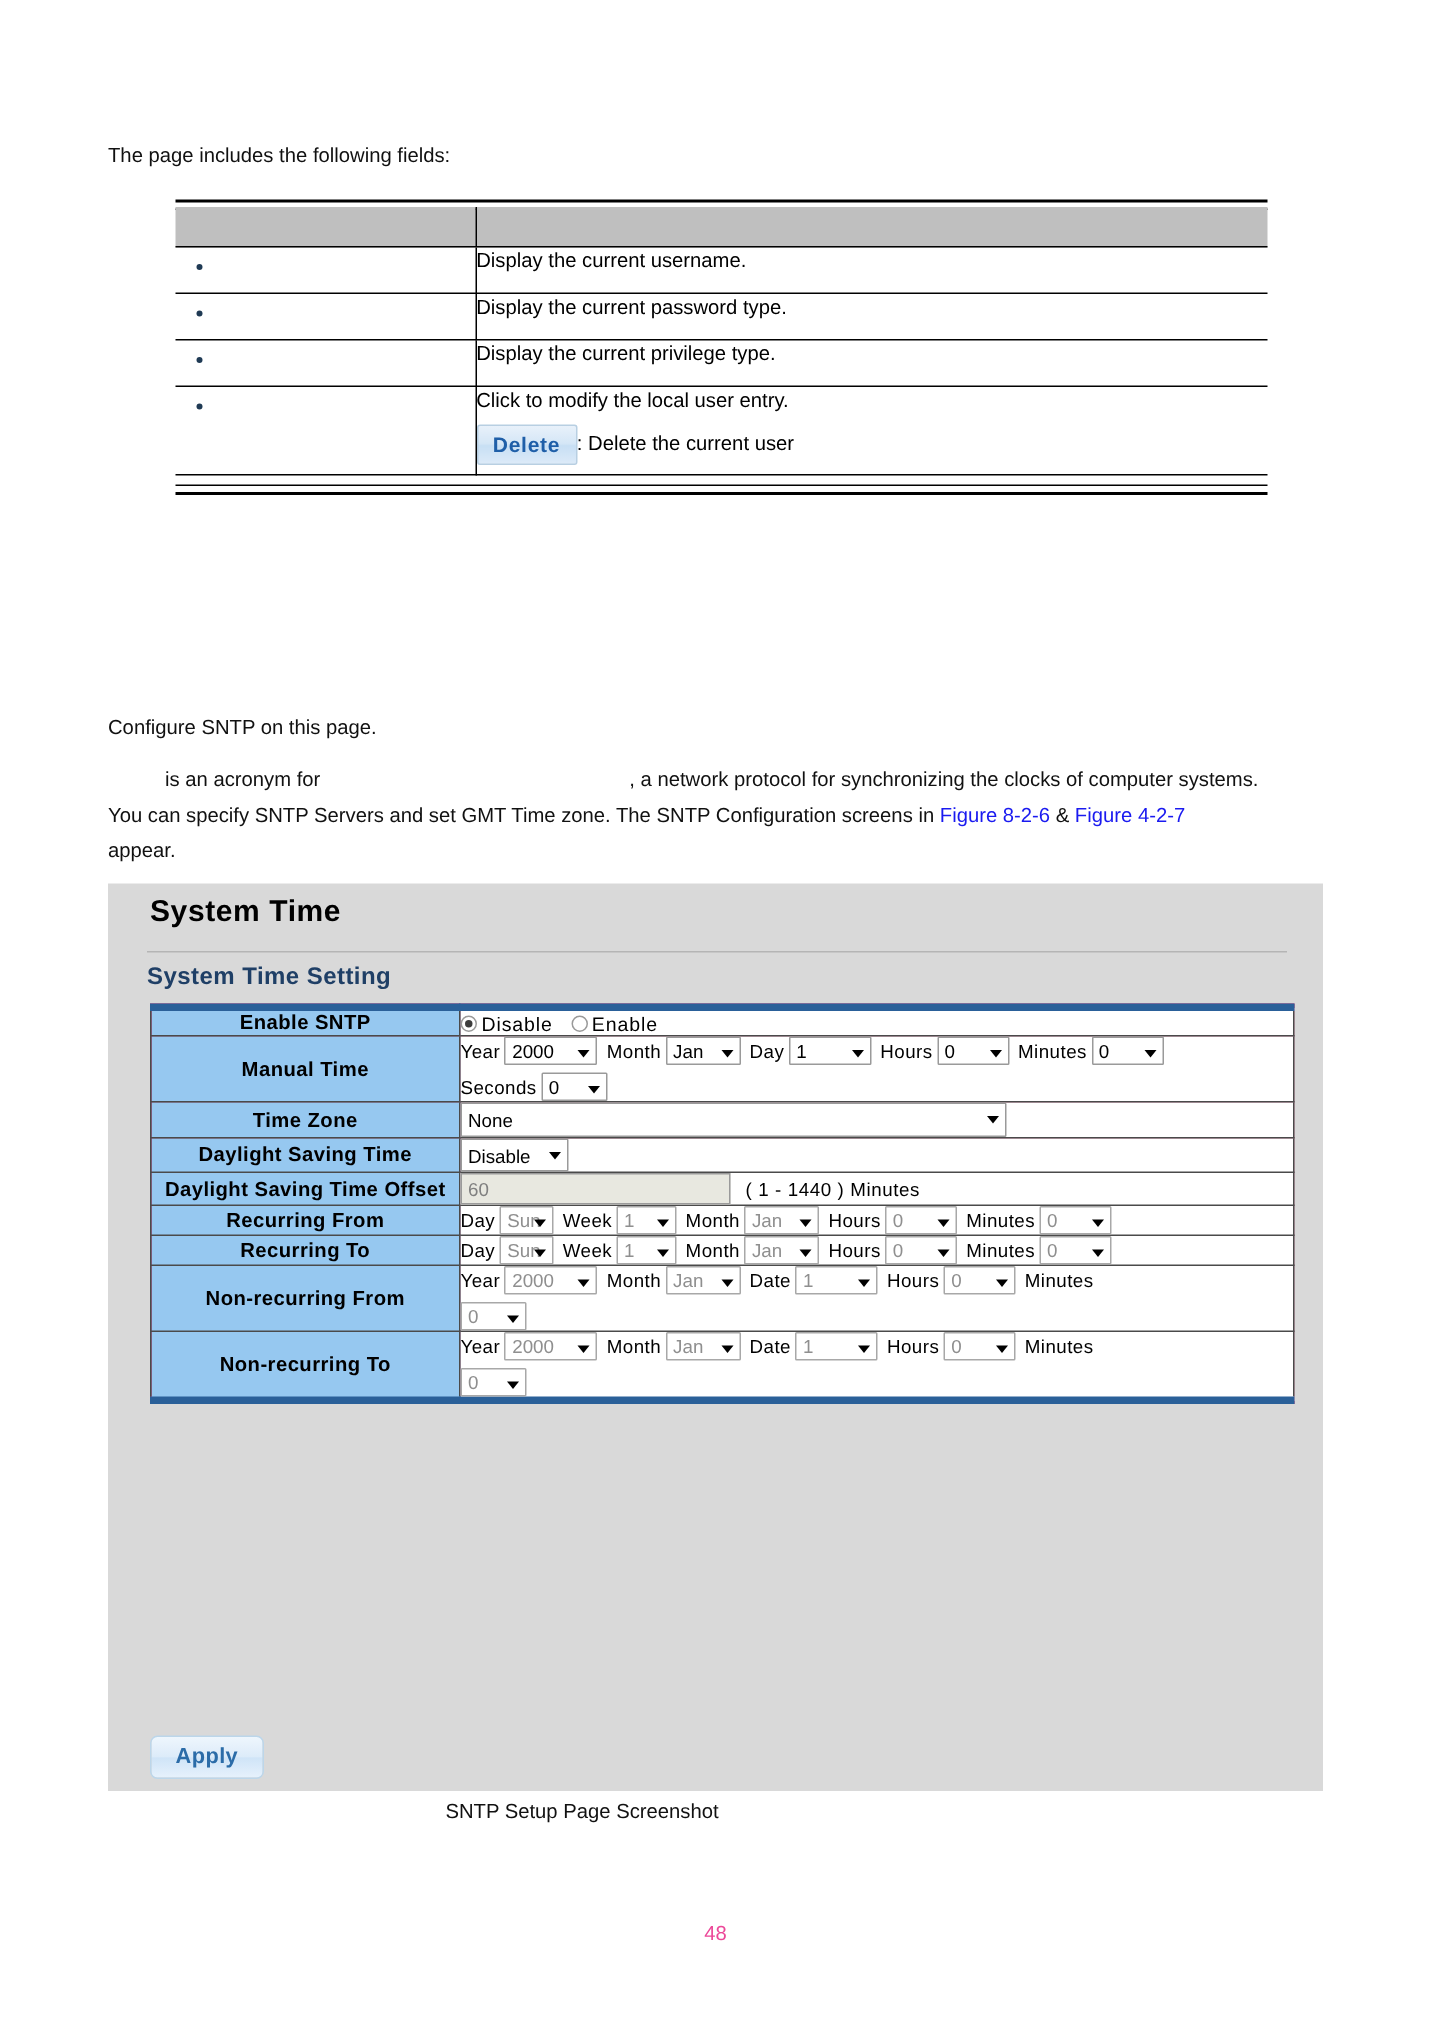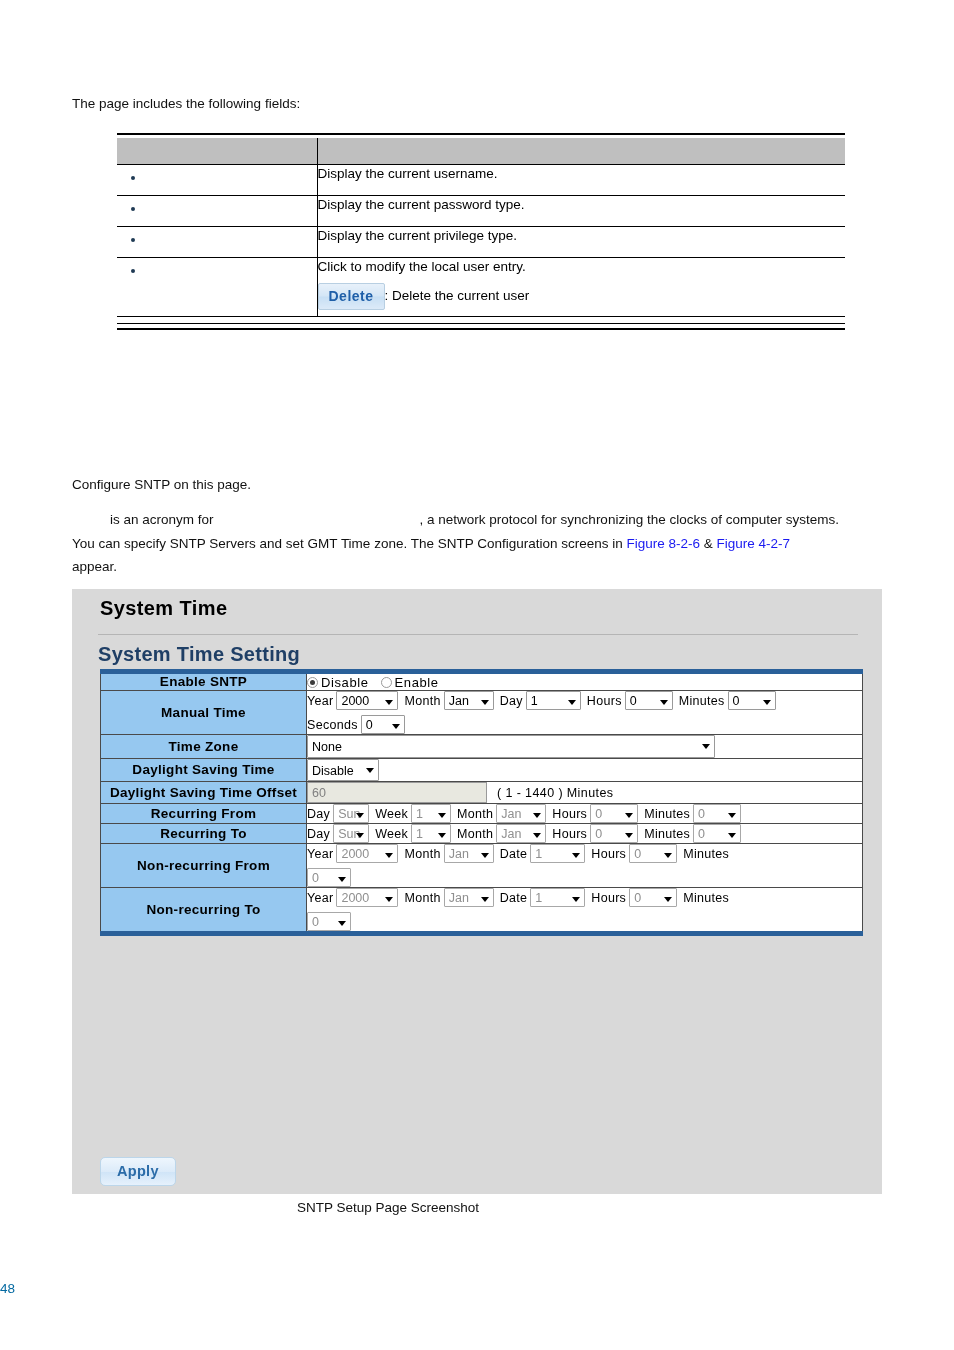--- a/index.html
+++ b/index.html
@@ -122,21 +122,21 @@
     left: 26px;
     top: 45px;
     width: 760px;
     height: 1px;
     background: #b5b5b5;
   }
   .ui-subtitle {
     position: absolute;
     left: 26px;
     top: 54px;
-    font-size: 20px;
+    font-size: 16px;
     font-weight: bold;
     color: #1f3f66;
     letter-spacing: 0.3px;
   }
 
   .form-table {
     position: absolute;
     left: 28px;
     top: 80px;
     width: 763px;
@@ -196,21 +196,21 @@
     border-left: 4px solid transparent;
     border-right: 4px solid transparent;
     border-top: 5px solid #000;
   }
   .sel.dis::after { border-top-color: #000; }
   .sel.w-year { width: 62px; }
   .sel.w-mon  { width: 50px; }
   .sel.w-day  { width: 55px; }
   .sel.w-num  { width: 48px; }
   .sel.w-small{ width: 44px; }
-  .sel.w-wide { width: 408px; padding-right: 24px; }
+  .sel.w-wide { width: 364px; padding-right: 24px; }
   .sel.w-dst  { width: 72px; }
   .sel.w-dow  { width: 36px; }
   .sel.w-week { width: 40px; }
 
   .lab { display: inline-block; vertical-align: middle; margin: 0 3px 0 0; font-size: 12.5px; letter-spacing: 0.3px; }
   .lab.after { margin-left: 6px; }
 
   .txtbox {
     display: inline-block;
     width: 180px;
@@ -269,22 +269,23 @@
     width: 776px;
     text-align: center;
     font-size: 13.5px;
     color: #111;
   }
   .page-num {
     position: absolute;
     left: 0;
     top: 1281px;
     width: 954px;
+    text-align: center;
     font-size: 13.5px;
-    color: #0369a1;
+    color: #ec4899;
   }
   .link { color: #1a1af0; }
   .blank-gap { display: inline-block; }
 </style>
 </head>
 <body>
 
 <div class="doc-text" style="left:72px; top:95px;">The page includes the following fields:</div>
 
 <div class="ft-top-rule"></div>

